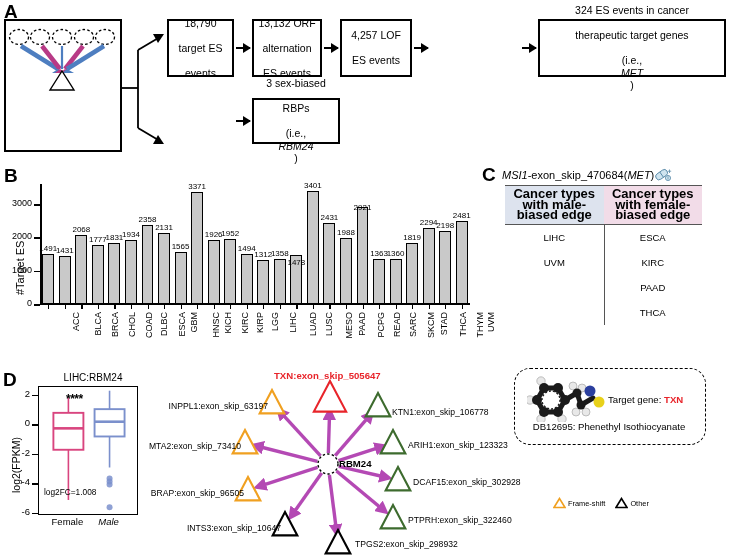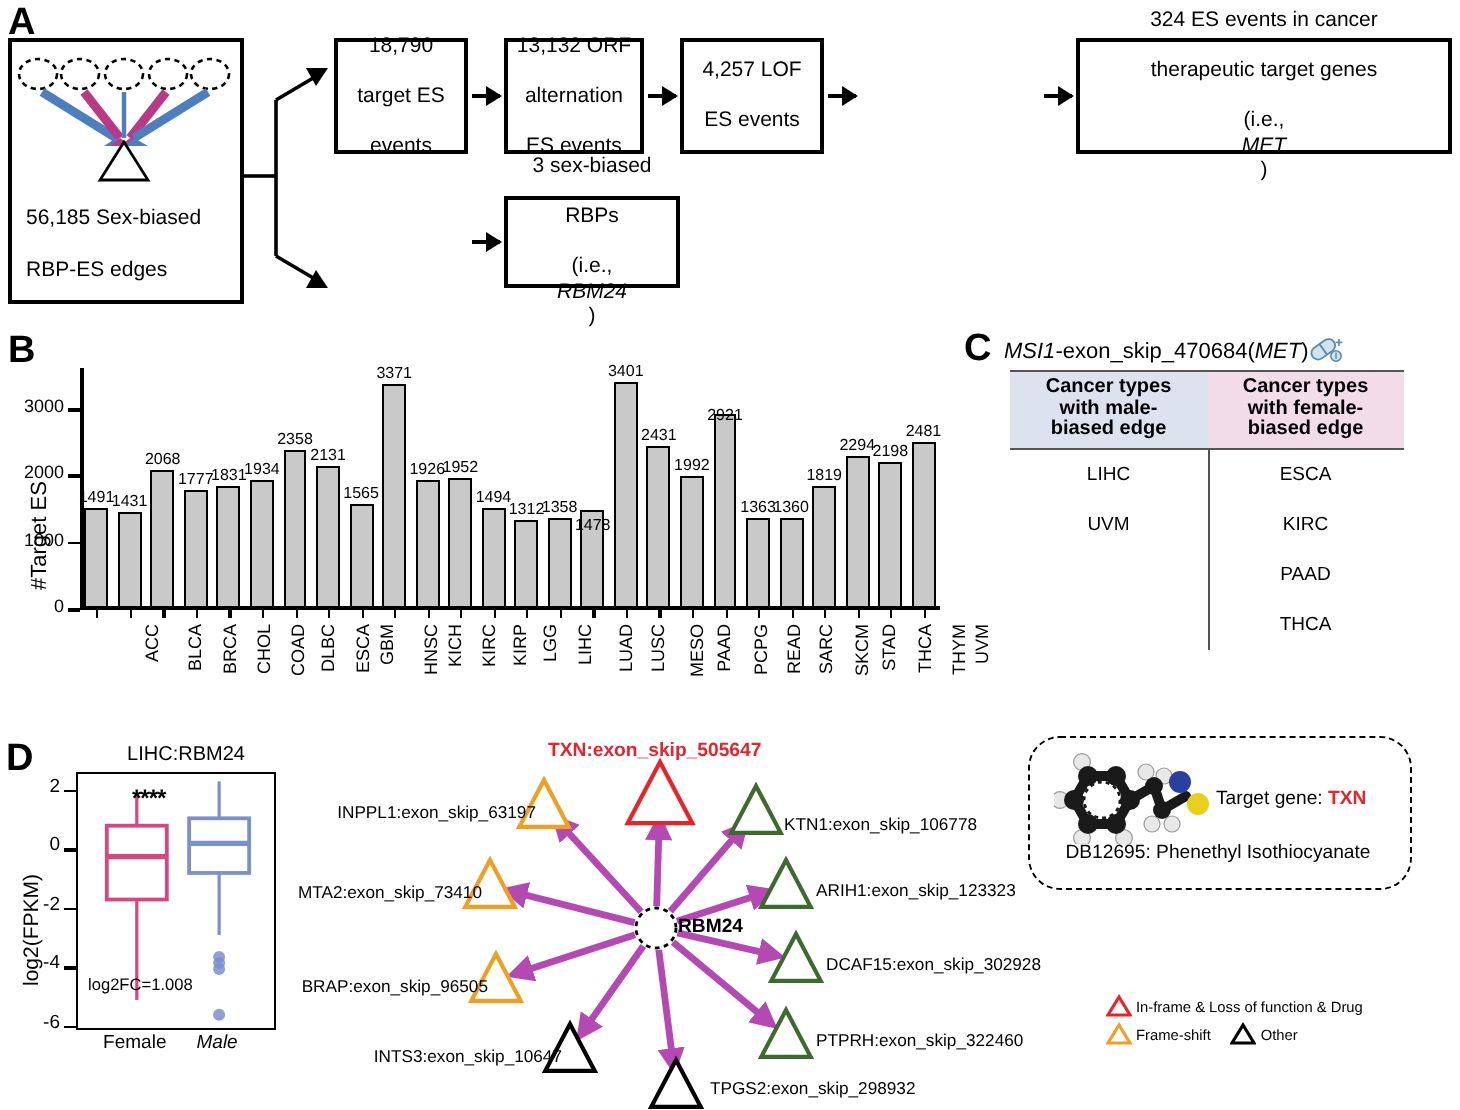--- a/index.html
+++ b/index.html
@@ -31,21 +31,21 @@
   .bar{position:absolute;bottom:0;background:#c9c9c9;border:1.2px solid #000;box-sizing:border-box;}
   .bval{position:absolute;font-size:8px;white-space:nowrap;text-align:center;}
   .btick{position:absolute;top:0;width:1.2px;height:5px;background:#000;}
   .bcat{position:absolute;font-size:9px;white-space:nowrap;transform:rotate(-90deg);transform-origin:right top;text-align:right;}
 
   
   #panelC{position:absolute;left:480px;top:163px;width:250px;height:190px;}
   #ctitle{position:absolute;left:22px;top:5px;font-size:11px;white-space:nowrap;}
   #ctable{position:absolute;left:25px;top:22px;width:197px;}
   .chead{display:flex;border-top:1.4px solid #555;border-bottom:1.4px solid #555;}
-  .chead>div{width:50%;box-sizing:border-box;text-align:center;font-weight:bold;font-size:10px;
+  .chead>div{width:50%;box-sizing:border-box;text-align:center;font-weight:bold;font-size:13px;
              line-height:10.5px;padding:3px 2px;}
   #chead-male{background:#dde3ee;}
   #chead-female{background:#f2dce8;}
   .cbody{position:relative;}
   .cdiv{position:absolute;left:50%;top:0;width:1.3px;height:100%;background:#555;}
   .ccols{display:flex;}
   .ccol{width:50%;}
   .ccell{text-align:center;font-size:9.5px;padding:7px 0 7px 0;}
 
   
@@ -98,24 +98,20 @@
         <line x1="56" y1="21" x2="56" y2="44" stroke="#4e7ec0" stroke-width="2.2"></line>
         <line x1="77" y1="21" x2="59" y2="44" stroke="#b83a86" stroke-width="4.5"></line>
         <line x1="98" y1="21" x2="61" y2="44" stroke="#4e7ec0" stroke-width="4.5"></line>
       </g>
       <polygon points="52,44 46,48 58,48" fill="#4e7ec0"></polygon>
       <polygon points="54,44 49,48 60,48" fill="#b83a86"></polygon>
       <polygon points="59,44 54,48 65,48" fill="#b83a86"></polygon>
       <polygon points="61,44 56,48 68,48" fill="#4e7ec0"></polygon>
       <polygon points="56,46 44,65 68,65" fill="#fff" stroke="#000" stroke-width="1.4"></polygon>
     </svg>
-    <div style="padding:8px 0 0 7px;font-size:10.5px;line-height:13px;text-align:left;">
-      <span>56,185 Sex-biased</span><br>
-      <span>RBP-ES edges</span>
-    </div>
   </div>
 
   <svg style="position:absolute;left:120px;top:20px;" width="48" height="130">
     <line x1="2" y1="68" x2="18" y2="68" stroke="#000" stroke-width="1.8"></line>
     <line x1="18" y1="30" x2="18" y2="108" stroke="#000" stroke-width="1.8"></line>
     <line x1="18" y1="30" x2="40" y2="17" stroke="#000" stroke-width="1.8"></line>
     <line x1="18" y1="108" x2="40" y2="121" stroke="#000" stroke-width="1.8"></line>
     <polygon points="44,14 33,14 38,23" fill="#000"></polygon>
     <polygon points="44,124 33,124 38,115" fill="#000"></polygon>
   </svg>
@@ -267,21 +263,21 @@
     <div class="bval" style="left: 250.269px; top: 87.2667px; width: 26px;">1312</div>
     <div class="btick" style="left: 263.269px; top: 141px;"></div>
     <div class="bval" style="left: 266.808px; top: 85.7333px; width: 26px;">1358</div>
     <div class="btick" style="left: 279.808px; top: 141px;"></div>
     <div class="bval" style="left: 283.346px; top: 81.7333px; width: 26px; margin-top: 13px;">1478</div>
     <div class="btick" style="left: 296.346px; top: 141px;"></div>
     <div class="bval" style="left: 299.885px; top: 17.6333px; width: 26px;">3401</div>
     <div class="btick" style="left: 312.885px; top: 141px;"></div>
     <div class="bval" style="left: 316.423px; top: 49.9667px; width: 26px;">2431</div>
     <div class="btick" style="left: 329.423px; top: 141px;"></div>
-    <div class="bval" style="left: 332.962px; top: 64.5333px; width: 26px;">1992</div>
+    <div class="bval" style="left: 332.962px; top: 64.5333px; width: 26px;">1988</div>
     <div class="btick" style="left: 345.962px; top: 141px;"></div>
     <div class="bval" style="left: 349.5px; top: 40px; width: 26px;">2921</div>
     <div class="btick" style="left: 362.5px; top: 141px;"></div>
     <div class="bval" style="left: 366.038px; top: 85.5667px; width: 26px;">1363</div>
     <div class="btick" style="left: 379.038px; top: 141px;"></div>
     <div class="bval" style="left: 382.577px; top: 85.6667px; width: 26px;">1360</div>
     <div class="btick" style="left: 395.577px; top: 141px;"></div>
     <div class="bval" style="left: 399.115px; top: 70.3667px; width: 26px;">1819</div>
     <div class="btick" style="left: 412.115px; top: 141px;"></div>
     <div class="bval" style="left: 415.654px; top: 54.5333px; width: 26px;">2294</div>
@@ -460,26 +456,20 @@
       <div class="nlabel" style="top: 147px; left: 258px;">PTPRH:exon_skip_322460</div>
       <div class="nlabel" style="top: 109px; left: 263px;">DCAF15:exon_skip_302928</div>
       <div class="nlabel" style="top: 72px; left: 258px;">ARIH1:exon_skip_123323</div>
       <div class="nlabel" style="top: 39px; left: 242px;">KTN1:exon_skip_106778</div>
     </div>
 </div>
 
 <div id="legend">
     <div class="lrow">
       <svg width="13" height="12">
-        <polygon points="6.5,1.5 1,10.5 12,10.5" fill="#fff" stroke="#e8242a" stroke-width="1.6"></polygon>
-      </svg>
-      <span>In-frame &amp; Loss of function &amp; Drug</span>
-    </div>
-    <div class="lrow">
-      <svg width="13" height="12">
         <polygon points="6.5,1.5 1,10.5 12,10.5" fill="#fff" stroke="#f0a020" stroke-width="1.6"></polygon>
       </svg>
       <span style="margin-right: 10px;">Frame-shift</span>
       <svg width="13" height="12">
         <polygon points="6.5,1.5 1,10.5 12,10.5" fill="#fff" stroke="#000000" stroke-width="1.6"></polygon>
       </svg>
       <span>Other</span>
     </div>
   </div>
 

